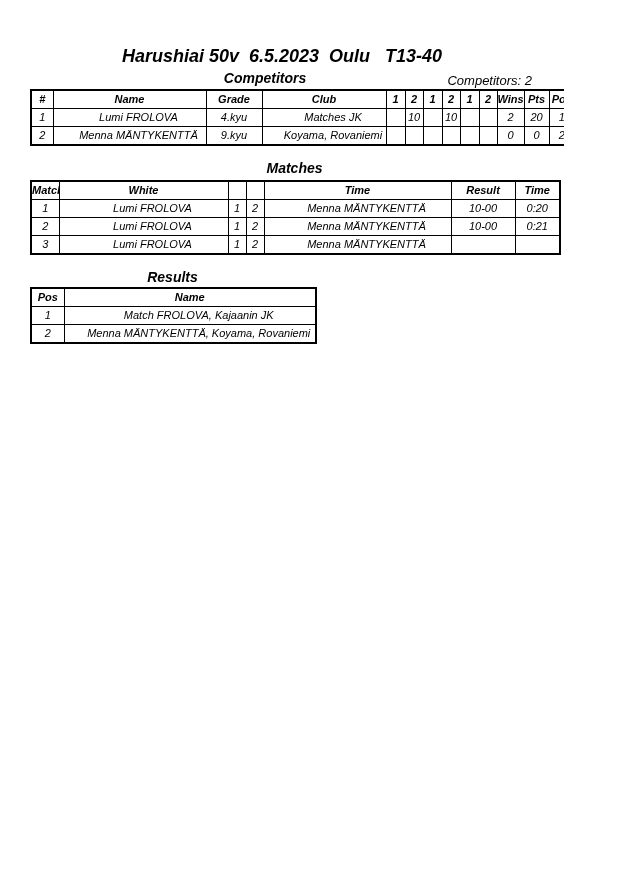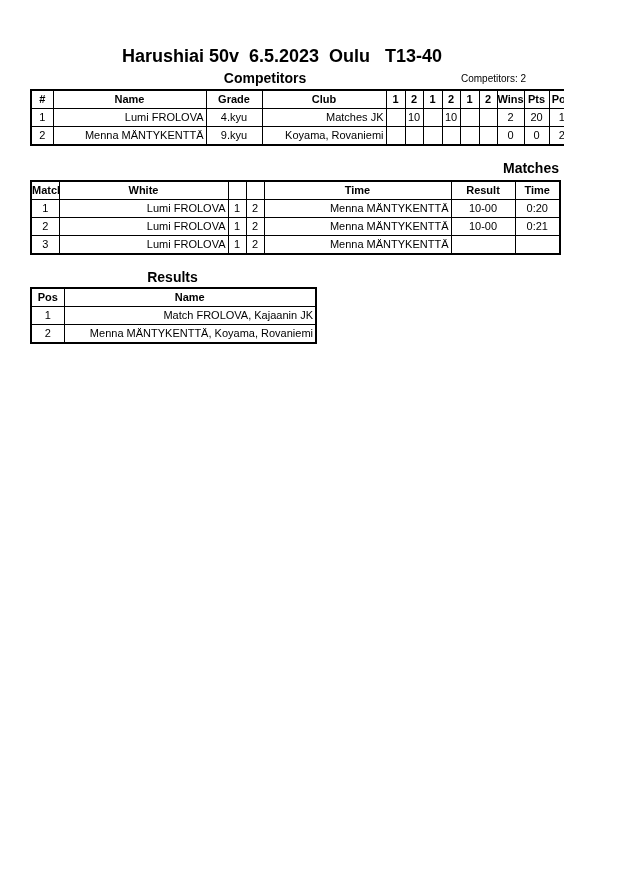--- a/index.html
+++ b/index.html
@@ -1,53 +1,53 @@
 <!DOCTYPE html>
 <html><head>
 <meta charset="utf-8">
 <style>
   html, body { margin:0; padding:0; background:#fff; }
   body { font-family:"Liberation Sans", sans-serif; color:#000; }
-  .page { position:relative; width:564px; height:891px; background:#fff; overflow:hidden; }
+  .page { position:relative; width:564px; height:891px; background:#fff; overflow:hidden;font-style:italic; }
 
   .title {
     padding-top:46px;
     text-align:center;
     font-size:18px;
     font-weight:bold;
     white-space:pre;
     line-height:21px;
   }
 
   .comp-head { position:relative; height:20px; margin-top:2px; }
   .sec-title { font-weight:bold; font-size:14px; line-height:14px; }
   .comp-title { position:absolute; left:30px; width:470px; text-align:center; top:2px; }
-  .comp-count { position:absolute; right:38px; top:4px; font-size:10px; font-weight:normal; }
+  .comp-count { position:absolute; right:32px; top:4px; font-size:13px; font-weight:normal; }
 
   table.tbl {
     border-collapse:collapse;
     table-layout:fixed;
     margin-left:30px;
     font-size:11px;
     border:2px solid #000;
   }
   .tbl th, .tbl td {
     border:1px solid #000;
     height:17px;
     line-height:17px;
     padding:0;
     overflow:hidden;
     white-space:nowrap;
     font-size:11px;
   }
   .tbl th { font-weight:bold; text-align:center; }
   td.c { text-align:center; }
-  td.l { text-align:right; padding-left:20px; padding-right:2px; }
-
-  .matches-title { margin:15px 0 5px 30px; width:529px; text-align:right; }
+  td.l { text-align:center; padding-left:20px; padding-right:2px; }
+
+  .matches-title { margin:15px 0 5px 30px; width:529px; text-align:center; }
   .results-title { margin:15px 0 3px 30px; width:285px; text-align:center; }
 </style>
 </head>
 <body>
 
 <div class="page">
 
   <div class="title">Harushiai 50v  6.5.2023  Oulu   T13-40</div>
 
   <div class="comp-head">

